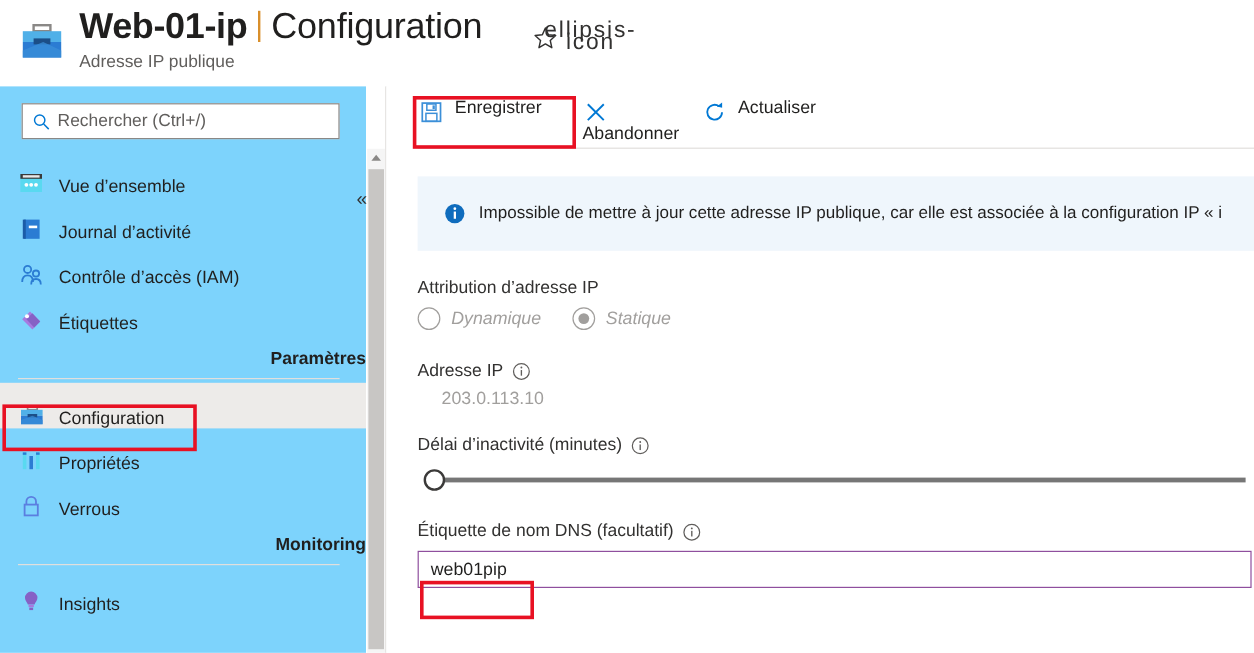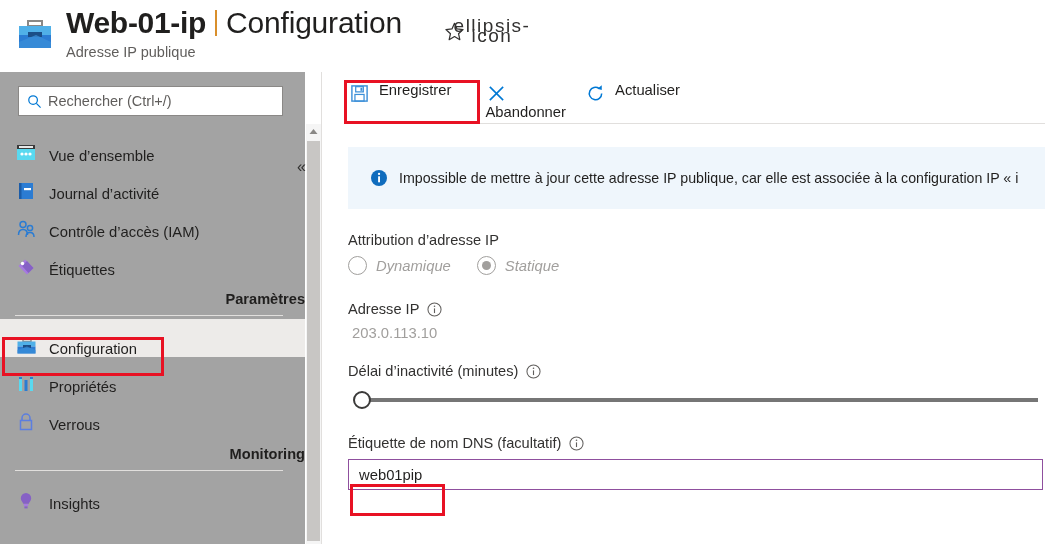--- a/index.html
+++ b/index.html
@@ -79,21 +79,21 @@
     font-size: 14.5px;
     color: #605e5c;
   }
 
   
   .leftnav {
     position: absolute;
     left: 0; top: 72px;
     width: 305px;
     height: 472px;
-    background: #a3a3a3;
+    background: #7dd3fc;
   }
   .search-wrap {
     position: absolute;
     left: 18px; top: 14px;
     width: 265px; height: 30px;
     border: 1px solid #8a8886;
     background: #ffffff;
     display: flex;
     align-items: center;
     box-sizing: border-box;
@@ -302,20 +302,21 @@
   }
   .radio-text {
     font-size: 14.8px;
     color: #a19f9d;
   }
   .readonly-value {
     font-size: 14.8px;
     color: #a19f9d;
     padding-left: 4px;
     margin-bottom: 22px;
+    margin-left: 16px;
   }
   .slider-wrap {
     position: relative;
     height: 26px;
     margin-bottom: 22px;
     margin-top: 4px;
   }
   .slider-track {
     position: absolute;
     left: 10px; top: 11px;

